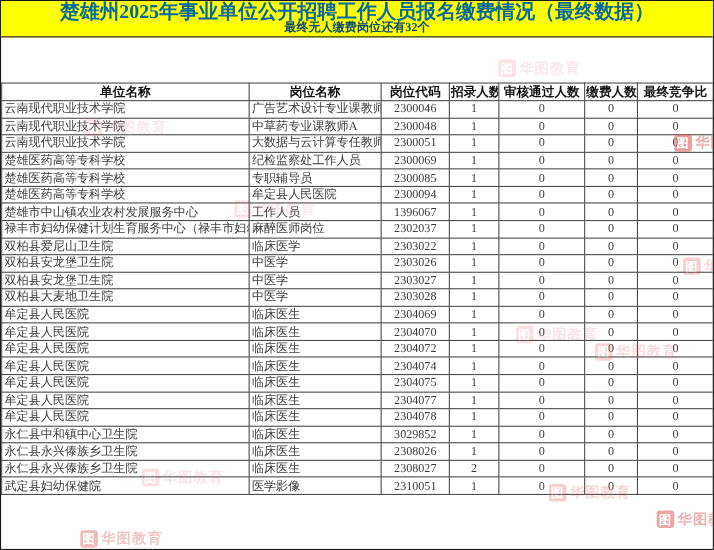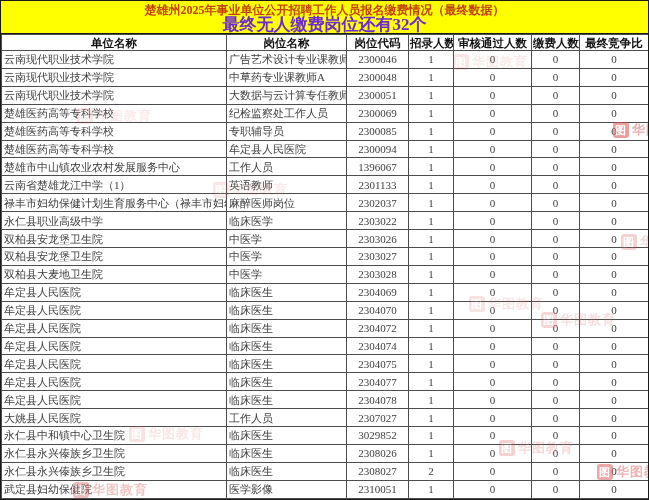--- a/index.html
+++ b/index.html
@@ -16,40 +16,41 @@
   .title-block {
     height: 32px;
     background: #ffff00;
     border-bottom: 1px solid #1a1a1a;
     display: flex;
     flex-direction: column;
     justify-content: center;
     align-items: center;
   }
   .title-line1 {
-    color: #c2410c;
-    font-weight: bold;
-    font-size: 12px;
+    color: #0369a1;
+    font-weight: bold;
+    font-size: 18px;
     line-height: 15px;
     white-space: nowrap;
   }
   .title-line2 {
-    color: #6d28d9;
-    font-weight: bold;
-    font-size: 17px;
+    color: #0c4a6e;
+    font-weight: bold;
+    font-size: 11px;
     line-height: 14px;
     white-space: nowrap;
   }
   
   table.recruit {
     width: 647px;
-    height: 465px;
+    height: 375px;
     border-collapse: collapse;
     table-layout: fixed;
     font-size: 11px;
+    margin-top: 41px;
   }
   table.recruit th, table.recruit td {
     border: 1px solid #4d4d4d;
     white-space: nowrap;
     overflow: hidden;
     padding: 0 2px;
     line-height: 12px;
   }
   table.recruit th {
     height: 15px;
@@ -189,39 +190,30 @@
         <tr>
           <td class="left">楚雄市中山镇农业农村发展服务中心</td>
           <td class="left">工作人员</td>
           <td class="center">1396067</td>
           <td class="center">1</td>
           <td class="center">0</td>
           <td class="center">0</td>
           <td class="center">0</td>
         </tr>
         <tr>
-          <td class="left">云南省楚雄龙江中学（1）</td>
-          <td class="left">英语教师</td>
-          <td class="center">2301133</td>
-          <td class="center">1</td>
-          <td class="center">0</td>
-          <td class="center">0</td>
-          <td class="center">0</td>
-        </tr>
-        <tr>
           <td class="left">禄丰市妇幼保健计划生育服务中心（禄丰市妇幼</td>
           <td class="left">麻醉医师岗位</td>
           <td class="center">2302037</td>
           <td class="center">1</td>
           <td class="center">0</td>
           <td class="center">0</td>
           <td class="center">0</td>
         </tr>
         <tr>
-          <td class="left">永仁县职业高级中学</td>
+          <td class="left">双柏县爱尼山卫生院</td>
           <td class="left">临床医学</td>
           <td class="center">2303022</td>
           <td class="center">1</td>
           <td class="center">0</td>
           <td class="center">0</td>
           <td class="center">0</td>
         </tr>
         <tr>
           <td class="left">双柏县安龙堡卫生院</td>
           <td class="left">中医学</td>
@@ -306,29 +298,20 @@
         <tr>
           <td class="left">牟定县人民医院</td>
           <td class="left">临床医生</td>
           <td class="center">2304078</td>
           <td class="center">1</td>
           <td class="center">0</td>
           <td class="center">0</td>
           <td class="center">0</td>
         </tr>
         <tr>
-          <td class="left">大姚县人民医院</td>
-          <td class="left">工作人员</td>
-          <td class="center">2307027</td>
-          <td class="center">1</td>
-          <td class="center">0</td>
-          <td class="center">0</td>
-          <td class="center">0</td>
-        </tr>
-        <tr>
           <td class="left">永仁县中和镇中心卫生院</td>
           <td class="left">临床医生</td>
           <td class="center">3029852</td>
           <td class="center">1</td>
           <td class="center">0</td>
           <td class="center">0</td>
           <td class="center">0</td>
         </tr>
         <tr>
           <td class="left">永仁县永兴傣族乡卫生院</td>

